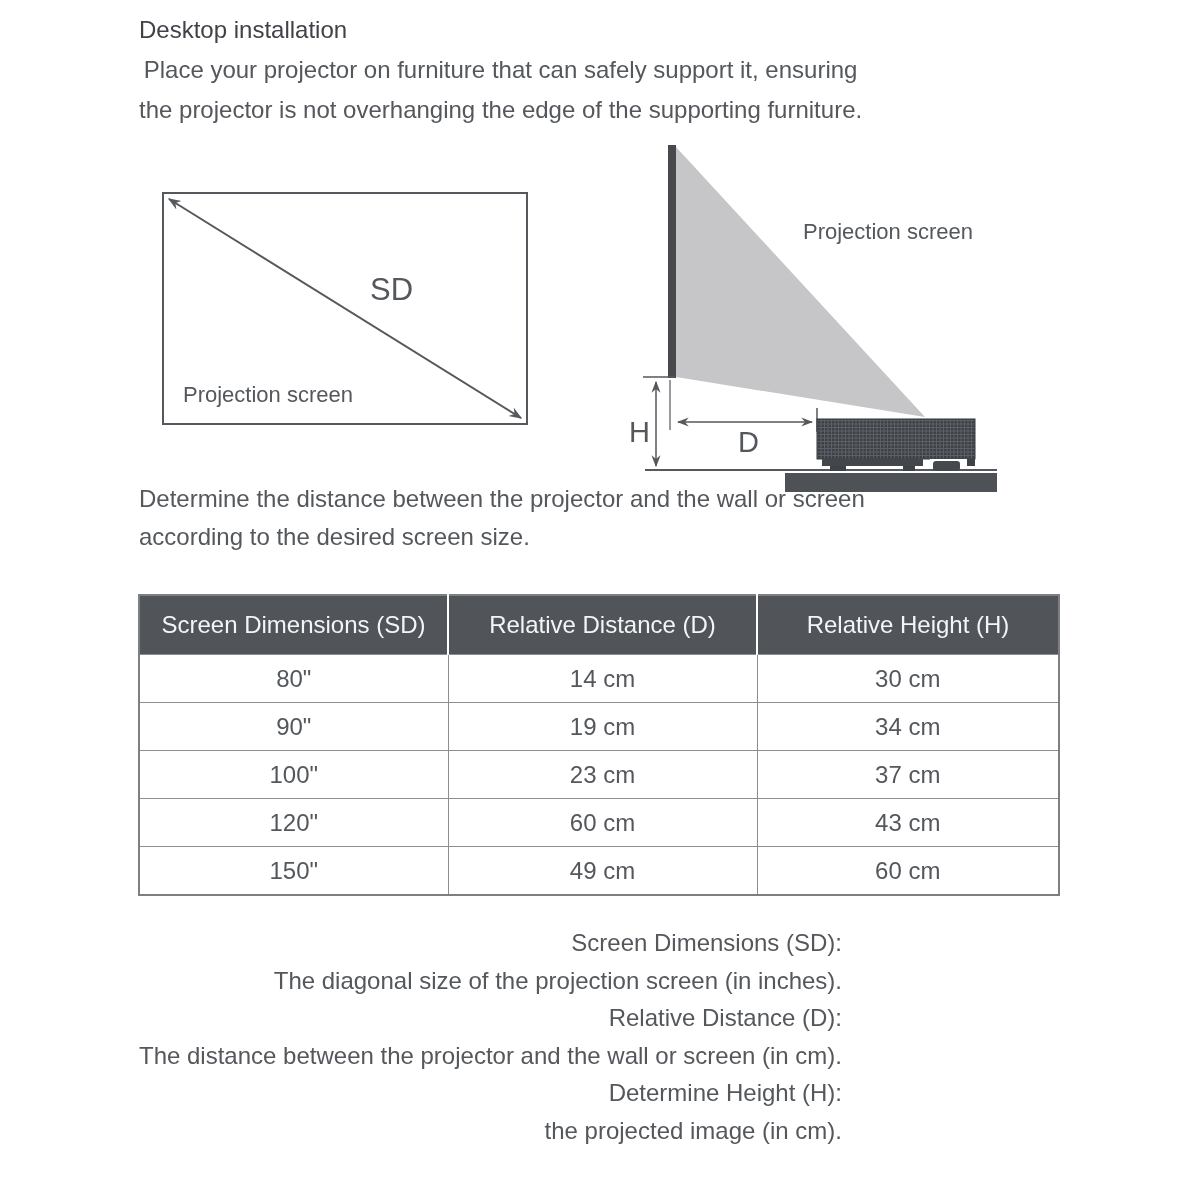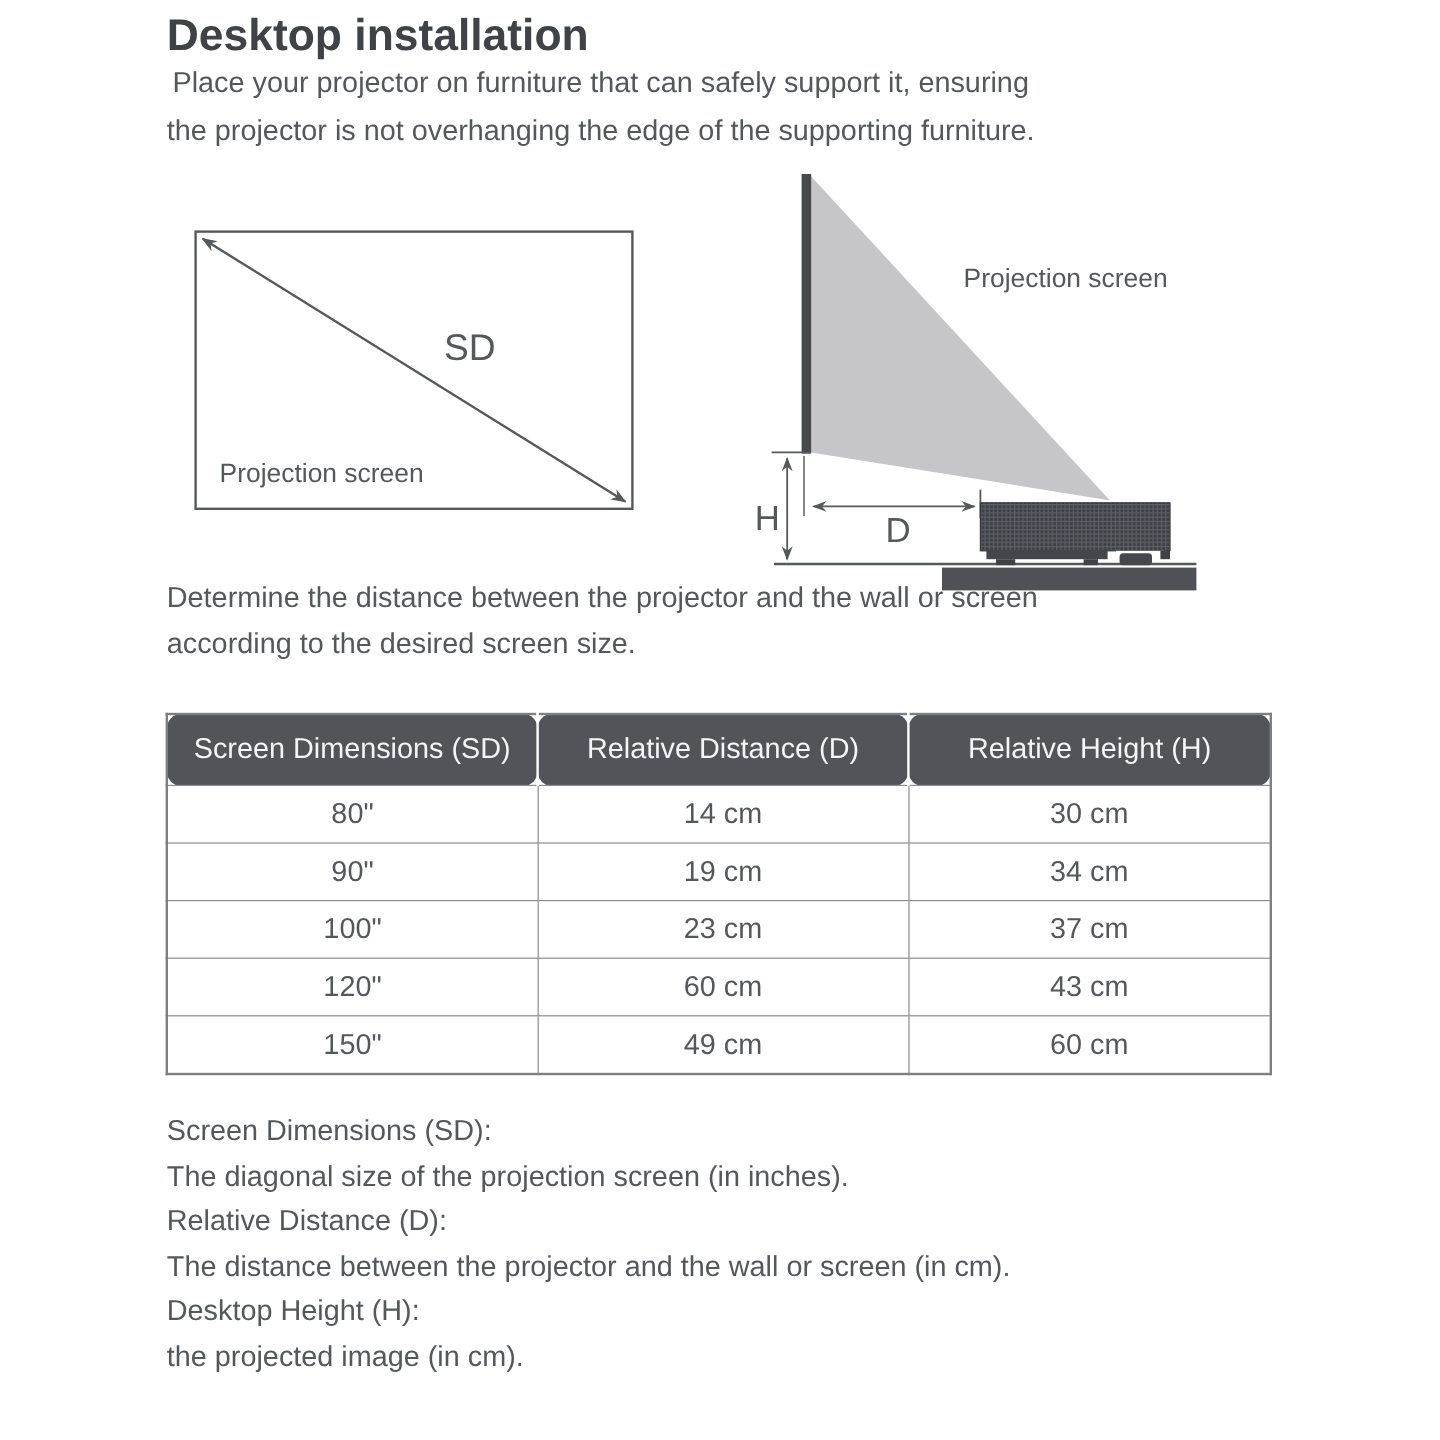--- a/index.html
+++ b/index.html
@@ -3,48 +3,48 @@
 <meta charset="utf-8">
 <style>
   html,body{margin:0;padding:0;}
   body{
     width:1200px;height:1200px;background:#ffffff;
     font-family:"Liberation Sans", sans-serif;
   }
   .page{position:relative;width:1200px;height:1200px;background:#fff;overflow:hidden;color:#54575b;}
   .title{
     position:absolute;left:139px;top:13px;
-    font-size:37px;font-weight:700;color:#3f4246;line-height:34px;
+    font-size:24px;font-weight:400;color:#3f4246;line-height:34px;
   }
   .para{position:absolute;color:#54575b;font-size:24px;}
   .para .line{white-space:nowrap;}
   .intro{left:139px;top:50px;line-height:40px;text-align:center;}
   .determine{left:139px;top:480px;line-height:38px;}
   .diagram{position:absolute;}
   .diagram-left{left:150px;top:140px;}
   .diagram-right{left:600px;top:140px;}
   .svg-label{font-family:"Liberation Sans", sans-serif;fill:#54575b;}
   table.dist{
     position:absolute;left:138px;top:594px;width:920px;
     border-collapse:collapse;table-layout:fixed;
     border:2px solid #7e7f82;
   }
   table.dist th{
     background:#515459;color:#f4f5f6;font-weight:400;font-size:24px;
-    height:58px;border-right:2px solid #ffffff;padding:0;text-align:center;border-radius:12px;
+    height:58px;border-right:2px solid #ffffff;padding:0;text-align:center;
   }
   table.dist th:last-child{border-right:none;margin-left:28px;}
   table.dist td{
     height:47px;text-align:center;vertical-align:middle;
     font-size:24px;color:#54575b;background:#fff;
     border:1px solid #8c8d90;padding:0;
   }
   .defs{
     position:absolute;left:139px;top:924px;
-    font-size:24px;line-height:37.5px;color:#54575b;
+    font-size:24px;line-height:37.5px;color:#54575b;text-align:right;
   }
   .defs .line{white-space:nowrap;}
 </style>
 </head>
 <body>
 
 <div class="page">
 
   <div class="title">Desktop installation</div>
 
@@ -153,17 +153,17 @@
         <td>60 cm</td>
       </tr>
     </tbody>
   </table>
 
   <div class="defs">
     <div class="line">Screen Dimensions (SD):</div>
     <div class="line">The diagonal size of the projection screen (in inches).</div>
     <div class="line">Relative Distance (D):</div>
     <div class="line">The distance between the projector and the wall or screen (in cm).</div>
-    <div class="line">Desktop Height (H):</div>
+    <div class="line">Determine Height (H):</div>
     <div class="line">the projected image (in cm).</div>
   </div>
 
 </div>
 
 </body></html>

